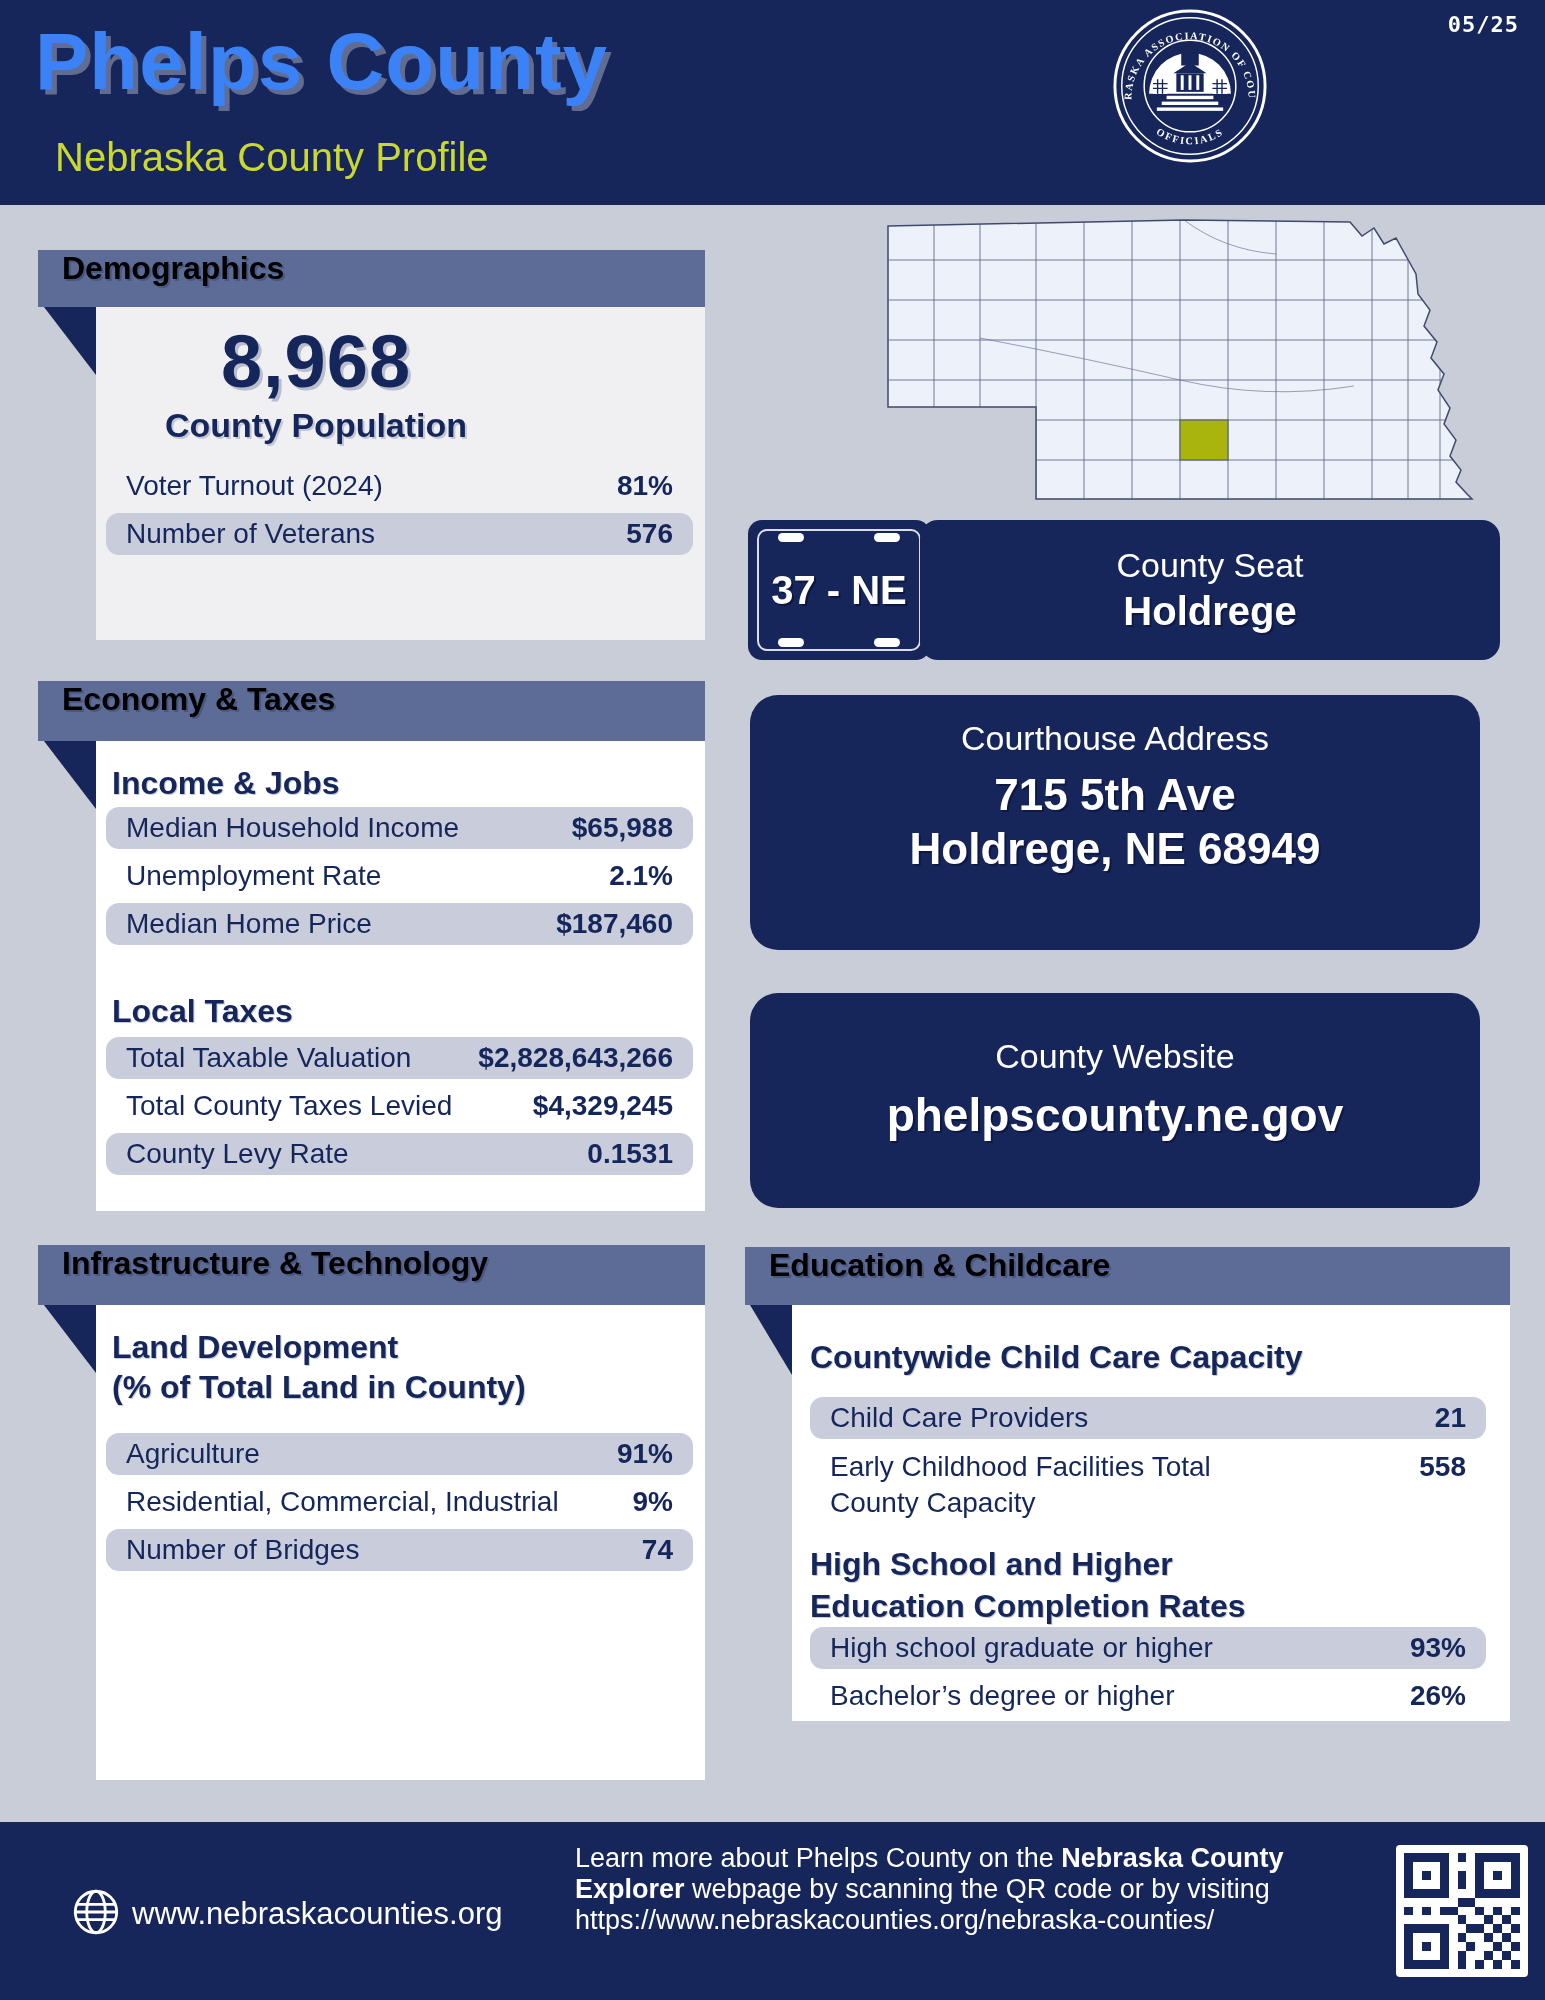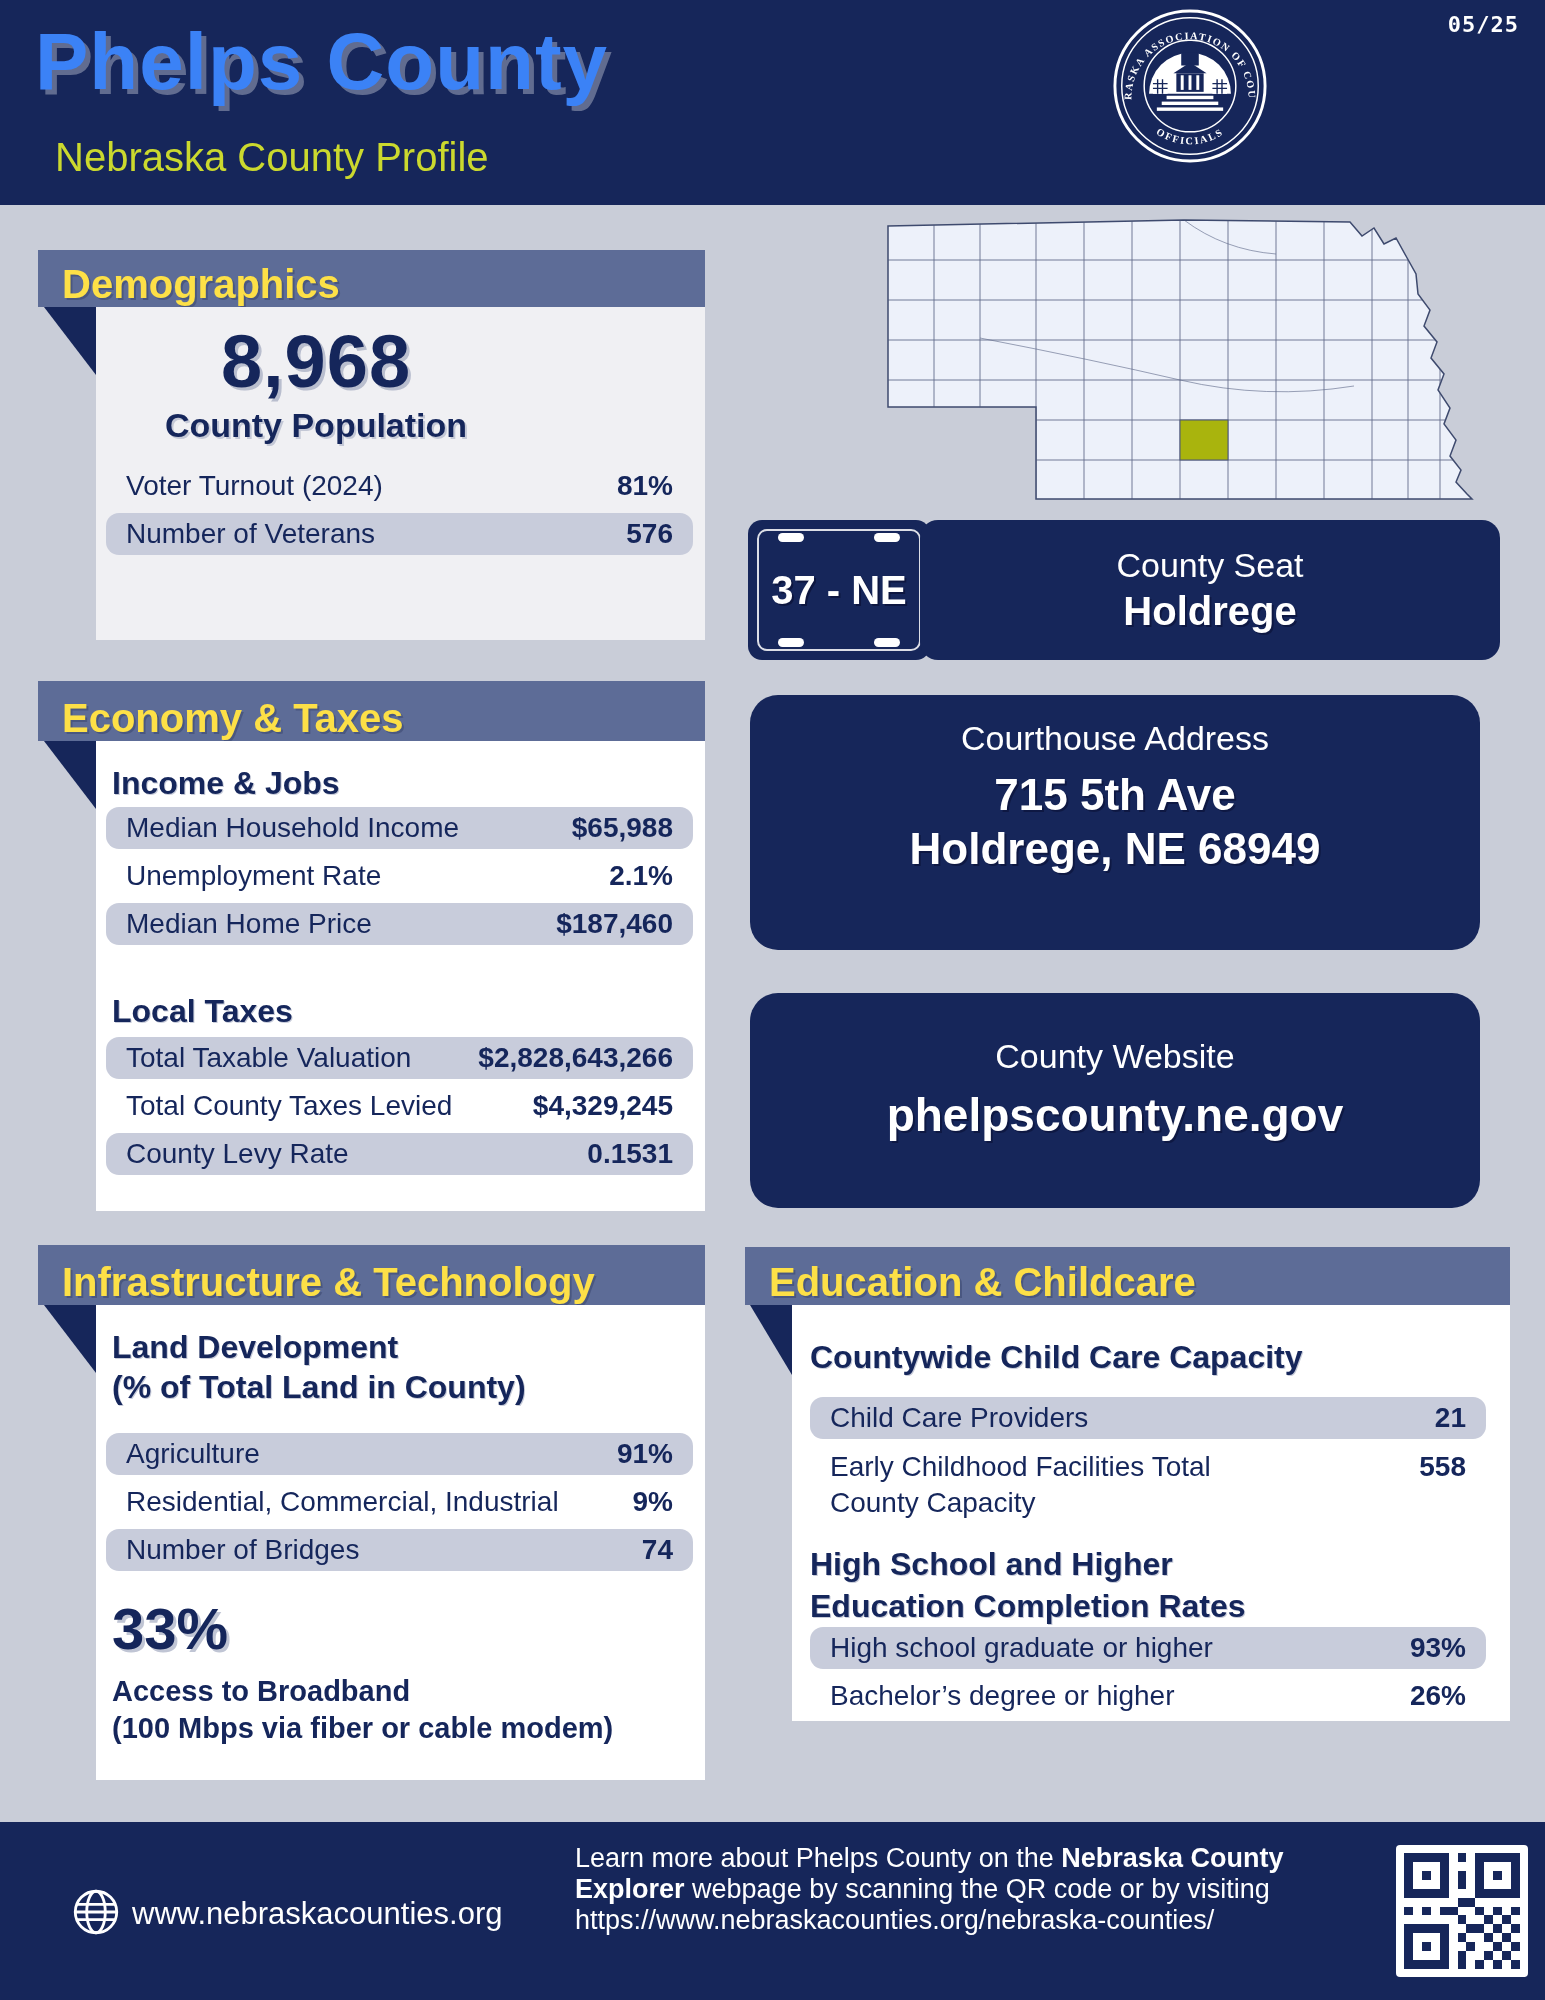--- a/index.html
+++ b/index.html
@@ -11,22 +11,22 @@
   
   .header{position:absolute;left:0;top:0;width:1545px;height:205px;background:#16265A;}
   .title{
     position:absolute;left:35px;top:16px;font-size:80px;font-weight:800;letter-spacing:1px;
     color:#3b82f6;text-shadow:5px 5px 0 rgba(116,126,158,.8);white-space:nowrap;
   }
   .subtitle{position:absolute;left:55px;top:135px;font-size:40px;font-weight:500;color:#CBD92E;white-space:nowrap;}
   .date{position:absolute;right:26px;top:12px;font-family:"DejaVu Sans Mono",monospace;font-weight:700;font-size:22px;color:#fff;letter-spacing:1px;}
   .seal{position:absolute;left:1112px;top:8px;}
   
-  .bar{position:absolute;background:#5D6C97;color:#fde047;font-weight:700;font-size:40px;
-       display:flex;align-items:flex-end;padding-left:24px;box-sizing:border-box;
+  .bar{position:absolute;background:#5D6C97;color:#000000;font-weight:700;font-size:32px;
+       display:flex;align-items:flex-start;padding-left:24px;box-sizing:border-box;
        text-shadow:2px 2px 0 rgba(15,25,60,.25);white-space:nowrap;}
   .fold{position:absolute;background:#16265A;clip-path:polygon(0 0,100% 0,100% 100%);}
   .card{position:absolute;background:#FFFFFF;}
   .card.gray{background:#F0F0F3;}
   .in-heading{font-size:32px;font-weight:700;color:#15265B;text-shadow:1px 1px 0 rgba(130,140,170,.45);line-height:40px;}
   .rows{position:absolute;left:10px;right:12px;}
   .row{display:flex;justify-content:space-between;align-items:center;height:42px;margin-bottom:6px;
        padding:0 20px;border-radius:13px;font-size:28px;}
   .row.shaded{background:#C8CCDB;}
   .rlabel{font-weight:400;color:#15265B;white-space:nowrap;}
@@ -182,25 +182,20 @@
       </div>
       <div class="row">
         <span class="rlabel">Residential, Commercial, Industrial</span>
         <span class="rvalue">9%</span>
       </div>
       <div class="row shaded">
         <span class="rlabel">Number of Bridges</span>
         <span class="rvalue">74</span>
       </div>
     </div>
-    <div style="position:absolute;left:16px;top:294px;">
-      <div class="bb-num">33%</div>
-      <div class="bb-line" style="margin-top:14px;">Access to Broadband</div>
-      <div class="bb-line">(100 Mbps via fiber or cable modem)</div>
-    </div>
   </div>
 
   <div style="position:absolute;left:884px;top:210px;">
     <svg width="634" height="295" viewBox="0 0 634 295">
       <defs>
         <clipPath id="neclip">
           <path d="M4,16 L300,10 L466,12 L478,26 L490,18 L500,34 L512,28 L522,46 L532,64 L534,84 L546,100 L540,116 L553,132 L547,148 L560,164 L554,180 L566,198 L560,214 L572,230 L566,246 L577,260 L572,272 L583,284 L588,289 L152,289 L152,197 L4,197 Z"></path>
         </clipPath>
       </defs>
       <path d="M4,16 L300,10 L466,12 L478,26 L490,18 L500,34 L512,28 L522,46 L532,64 L534,84 L546,100 L540,116 L553,132 L547,148 L560,164 L554,180 L566,198 L560,214 L572,230 L566,246 L577,260 L572,272 L583,284 L588,289 L152,289 L152,197 L4,197 Z" fill="#EDF1FA" stroke="#3E4A6E" stroke-width="1.5"></path>

